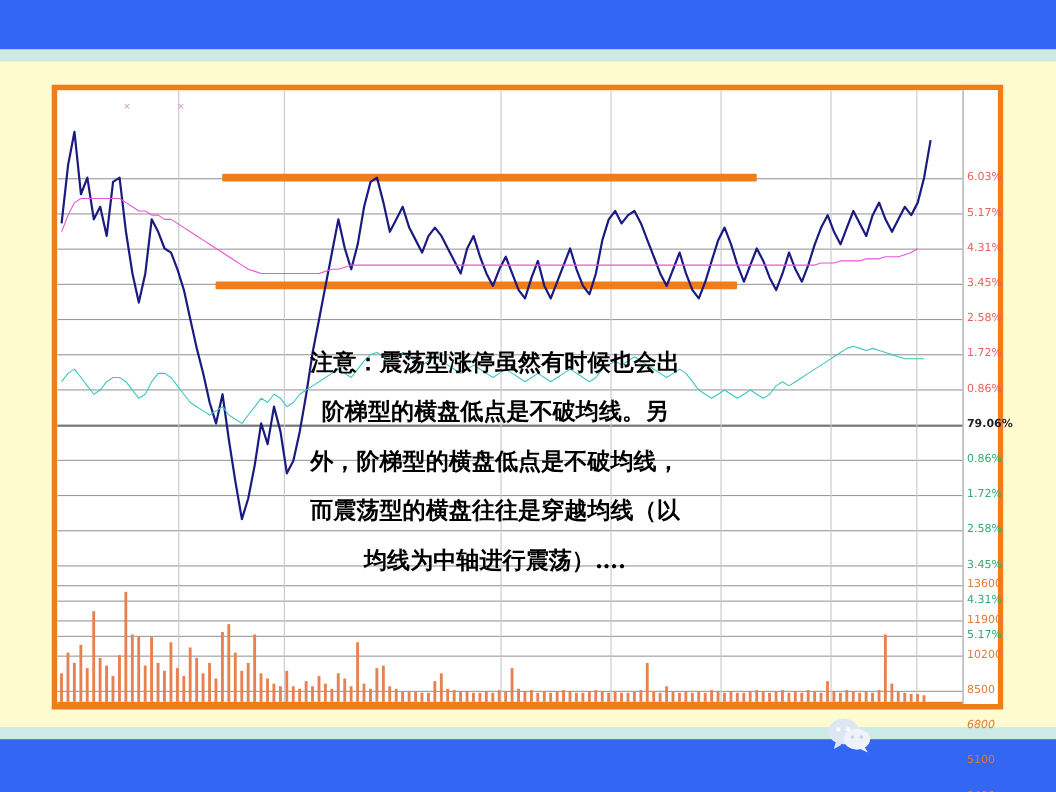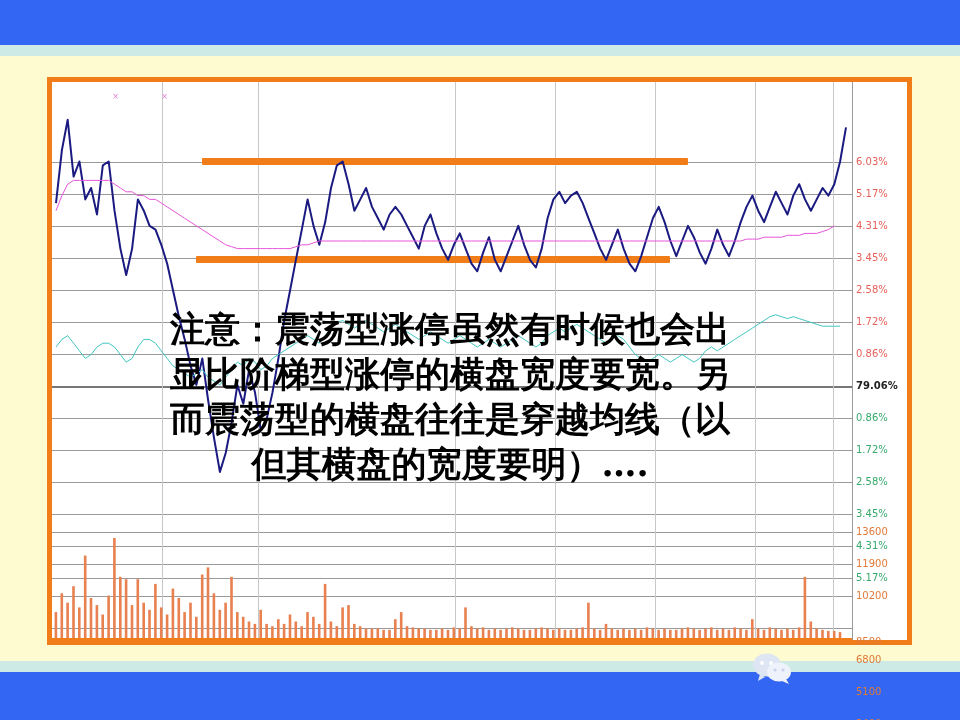--- a/index.html
+++ b/index.html
@@ -17,21 +17,21 @@
   .band-cyan-bot{position:absolute;left:0;top:661px;width:960px;height:11px;background:#cdeae6;}
   .band-blue-bot{position:absolute;left:0;top:672px;width:960px;height:48px;background:#3366f2;}
 
   
   .chart-frame{
     position:absolute;left:47px;top:77px;width:865px;height:568px;
     border:5px solid #f07d18;background:#ffffff;box-sizing:border-box;
   }
   .plot-clip{position:absolute;left:0;top:0;width:855px;height:558px;overflow:hidden;}
   .axis-pane{
-    position:absolute;right:0;top:0;width:55px;height:558px;
+    position:absolute;right:0;top:0;width:32px;height:558px;
     background:#ffffff;border-left:1px solid #9a9a9a;box-sizing:border-box;
   }
   .axis-lbl{
     position:absolute;left:3px;font-size:10px;line-height:11px;
     font-family:"DejaVu Sans","Liberation Sans",sans-serif;white-space:nowrap;
   }
   .ax-org{color:#e07a3a;}
 
   
   .hgrid{position:absolute;left:0;width:855px;height:1px;background:#9a9a9a;}
@@ -45,21 +45,21 @@
   .xmark{position:absolute;width:7px;height:7px;color:#e27fd6;font-size:8px;line-height:7px;text-align:center;}
 
   
   .layer{position:absolute;left:0;top:0;width:855px;height:558px;}
 
   
   .note{
     position:absolute;left:60px;top:306px;width:780px;
     text-align:center;color:#000000;
     font-family:"DejaVu Serif","Liberation Serif",serif;
-    font-weight:bold;font-size:35px;line-height:45px;letter-spacing:0px;
+    font-weight:bold;font-size:21px;line-height:45px;letter-spacing:0px;
   }
 
   
   .wm{position:absolute;left:752px;top:652px;display:flex;align-items:center;gap:7px;}
   .wm-text{
     color:#cfd8ee;font-size:29px;font-weight:bold;line-height:30px;
     font-family:"DejaVu Sans","Liberation Sans",sans-serif;
     text-shadow:0 1px 0 rgba(255,255,255,.35);
   }
 </style>
@@ -264,32 +264,33 @@
         <div class="axis-lbl" style="top: 298px; color: rgb(34, 34, 34); font-weight: bold;">79.06%</div>
         <div class="axis-lbl" style="top: 330px; color: rgb(53, 169, 107);">0.86%</div>
         <div class="axis-lbl" style="top: 362px; color: rgb(53, 169, 107);">1.72%</div>
         <div class="axis-lbl" style="top: 394px; color: rgb(53, 169, 107);">2.58%</div>
         <div class="axis-lbl" style="top: 426px; color: rgb(53, 169, 107);">3.45%</div>
         <div class="axis-lbl" style="top: 458px; color: rgb(53, 169, 107);">4.31%</div>
         <div class="axis-lbl" style="top: 490px; color: rgb(53, 169, 107);">5.17%</div>
         <div class="axis-lbl ax-org" style="top: 444px;">13600</div>
         <div class="axis-lbl ax-org" style="top: 476px;">11900</div>
         <div class="axis-lbl ax-org" style="top: 508px;">10200</div>
-        <div class="axis-lbl ax-org" style="top: 554px;">8500</div>
-        <div class="axis-lbl ax-org" style="top: 572px;">6800</div>
+        <div class="axis-lbl ax-org" style="top: 540px;">8500</div>
+        <div class="axis-lbl ax-org" style="top: 572px; font-style: italic;">6800</div>
         <div class="axis-lbl ax-org" style="top: 604px;">5100</div>
         <div class="axis-lbl ax-org" style="top: 636px;">3400</div>
       </div>
   </div>
 
   <div class="note">
     <div>注意：震荡型涨停虽然有时候也会出</div>
-    <div>显比阶梯型涨停的横盘宽度要宽。另</div>
+    <div>阶梯型的横盘低点是不破均线。另</div>
+    <div>外，阶梯型的横盘低点是不破均线，</div>
     <div>而震荡型的横盘往往是穿越均线（以</div>
-    <div>但其横盘的宽度要明）….</div>
+    <div>均线为中轴进行震荡）….</div>
   </div>
 
   <div class="wm">
     <span>
       <svg width="40" height="32" viewBox="0 0 40 32">
         <ellipse cx="15" cy="13" rx="14" ry="11.5" fill="#dfe6f3"></ellipse>
         <polygon points="8,22 6,29 13,25" fill="#dfe6f3"></polygon>
         <ellipse cx="27" cy="20" rx="12" ry="9.5" fill="#eef2fa"></ellipse>
         <polygon points="34,27 37,32 30,29" fill="#eef2fa"></polygon>
         <circle cx="10" cy="11" r="1.9" fill="#ffffff"></circle>

